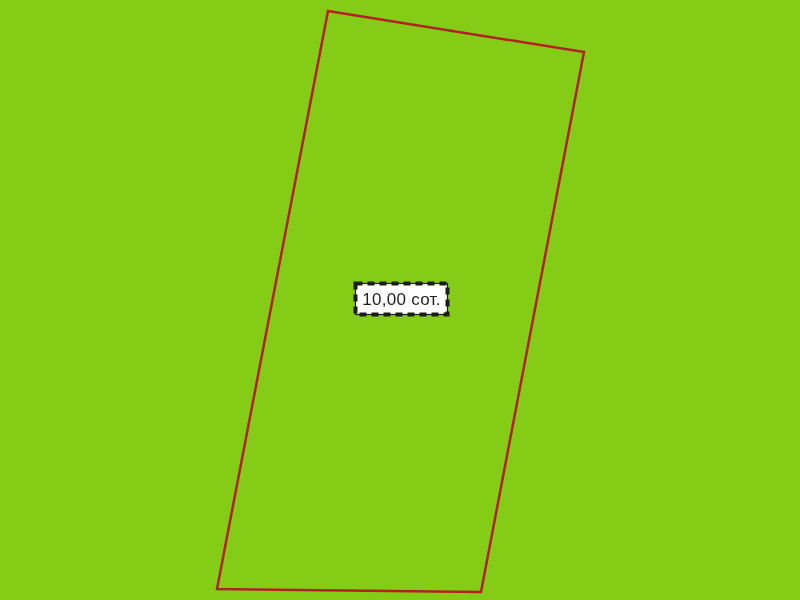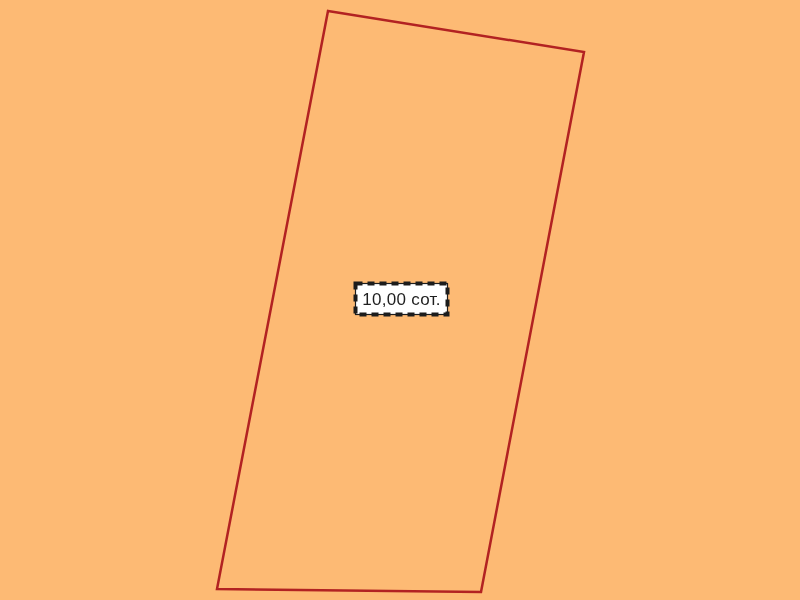--- a/index.html
+++ b/index.html
@@ -8,21 +8,21 @@
     width: 800px;
     height: 600px;
     background: #ffffff;
     overflow: hidden;
     font-family: "Liberation Sans", sans-serif;
   }
   .canvas {
     position: relative;
     width: 800px;
     height: 600px;
-    background: #fdba74;
+    background: #84cc16;
   }
   svg { display: block; }
   .area-text {
     font-family: "Liberation Sans", sans-serif;
     font-size: 17px;
     letter-spacing: 0.3px;
   }
 </style>
 </head>
 <body style="background: rgb(255, 255, 255);">

